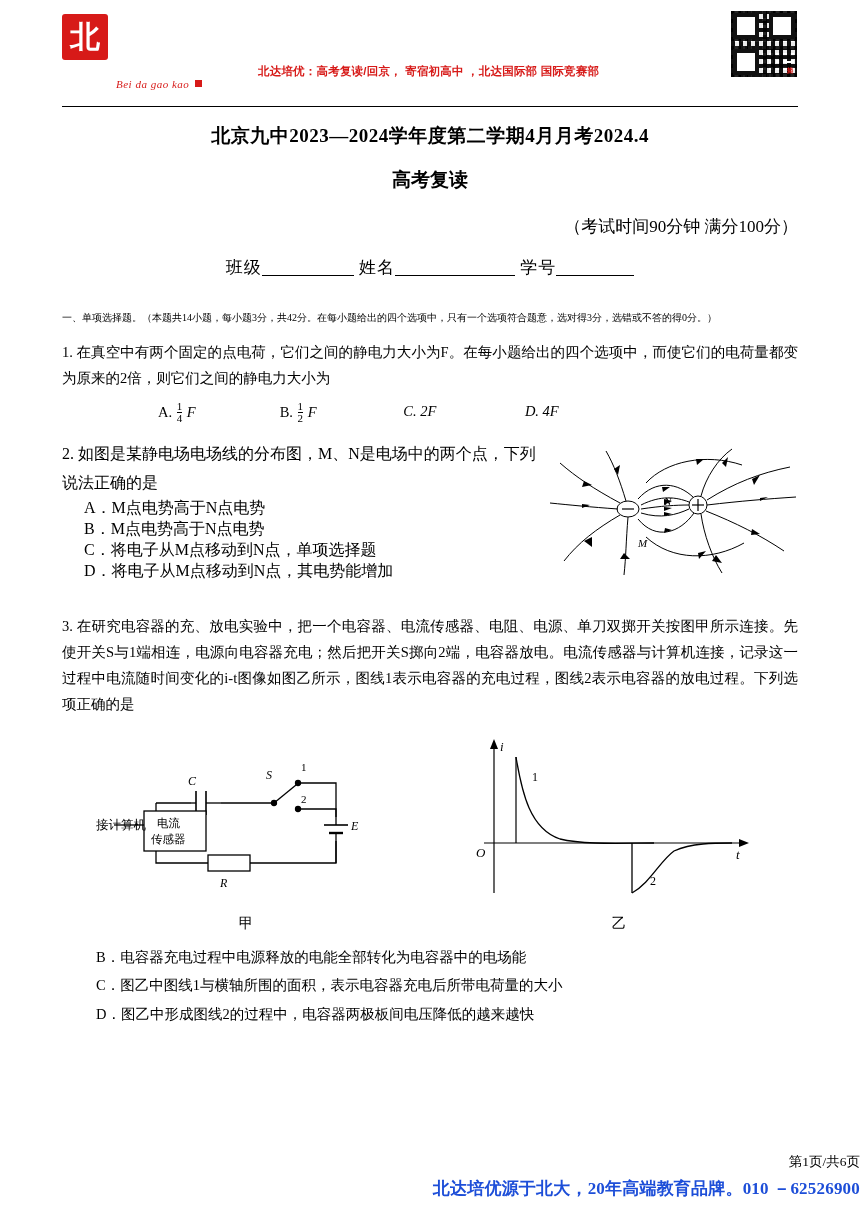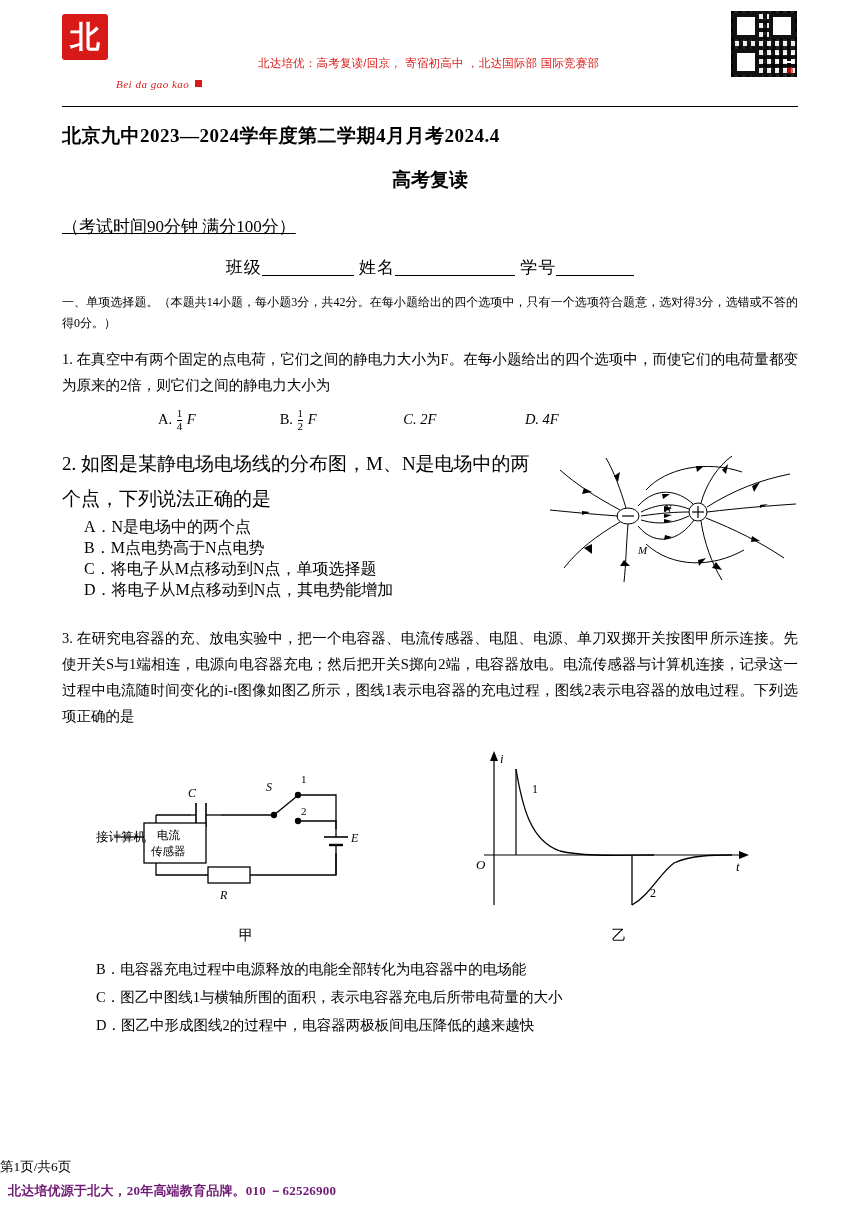--- a/index.html
+++ b/index.html
@@ -73,26 +73,26 @@
     display: inline-block;
     width: 7px;
     height: 7px;
     background: #d71a18;
     margin-left: 6px;
     vertical-align: 1px;
   }
   .header-tagline {
     position: absolute;
     left: 196px;
-    top: 56px;
+    top: 64px;
     width: 500px;
     font-family: "Liberation Sans", sans-serif;
     font-size: 11.5px;
     color: #d71a18;
-    font-weight: normal;
+    font-weight: bold;
     letter-spacing: 0.2px;
   }
   .qr {
     position: absolute;
     right: 0;
     top: 10px;
     width: 66px;
     height: 66px;
     background:
       linear-gradient(90deg,#000 50%, transparent 50%),
@@ -132,59 +132,58 @@
     writing-mode: vertical-rl;
   }
   .rule {
     border: none;
     border-top: 1px solid #000;
     margin: 2px 0 0 0;
   }
 
   
   .doc-title {
-    text-align: left;
+    text-align: center;
     font-size: 19px;
     font-weight: bold;
     margin-top: 16px;
     letter-spacing: 0.5px;
   }
   .doc-subtitle {
     text-align: center;
     font-size: 19px;
     font-weight: bold;
     margin-top: 18px;
   }
   .doc-info {
-    text-align: left;
+    text-align: right;
     font-size: 17px;
     margin-top: 22px;
-    text-decoration: underline;
   }
   .doc-fields {
     text-align: center;
     font-size: 17px;
     font-weight: normal;
     margin-top: 18px;
     letter-spacing: 1px;
   }
   .blank {
     display: inline-block;
     border-bottom: 1px solid #000;
     vertical-align: -3px;
   }
   .b1 { width: 92px; }
   .b2 { width: 120px; }
   .b3 { width: 78px; }
 
   
   .section-head {
-    font-size: 12px;
+    font-size: 10px;
     line-height: 1.75;
-    margin-top: 13px;
+    margin-top: 30px;
     text-align: justify;
   }
   .q {
     font-size: 14.5px;
     line-height: 1.8;
     margin-top: 12px;
     text-align: justify;
   }
   .q-num { }
   .opts-row {
@@ -208,21 +207,21 @@
   .it { font-style: italic; }
 
   
   .q2-wrap {
     position: relative;
     margin-top: 14px;
     min-height: 150px;
   }
   .q2-text {
     width: 480px;
-    font-size: 19px;
+    font-size: 16px;
     line-height: 1.85;
   }
   .q2-opts {
     padding-left: 22px;
     width: 470px;
   }
   .fig-field {
     position: absolute;
     right: 0;
     top: 4px;
@@ -245,29 +244,29 @@
   }
   .circuit-box { width: 300px; }
   .graph-box { width: 310px; }
 
   
   .footer {
     position: absolute;
     left: 0;
     right: 0;
     bottom: 14px;
-    text-align: left;
+    text-align: right;
   }
   .page-no {
     font-size: 13.5px;
     margin-bottom: 6px;
   }
   .footer-ad {
-    font-size: 13px;
-    color: #701a75;
+    font-size: 17px;
+    color: #1d4ed8;
     font-weight: bold;
     letter-spacing: 0.2px;
     margin-left: 8px;
   }
   svg text { font-family: "Liberation Serif", serif; }
 </style>
 </head>
 <body>
 
 <div class="page">
@@ -322,21 +321,21 @@
     <span class="opt it" style="width:118px">C. 2F</span>
     <span class="opt it">D. 4F</span>
   </div>
 
   <div class="q2-wrap">
     <div class="q2-text">
       <span class="q-num">2.</span>
       <span>如图是某静电场电场线的分布图，M、N是电场中的两个点，下列说法正确的是</span>
     </div>
     <div class="q2-opts">
-      <div>A．N是电场中的两个点</div>
+      <div>A．M点电势高于N点电势</div>
       <div>B．M点电势高于N点电势</div>
       <div>C．将电子从M点移动到N点，单项选择题</div>
       <div>D．将电子从M点移动到N点，其电势能增加</div>
     </div>
 
     <div class="fig-field">
       <svg width="252" height="140" viewBox="0 0 252 140">
         <g fill="none" stroke="#000" stroke-width="1">
 
           <ellipse cx="82" cy="66" rx="11" ry="8" fill="#fff" stroke="#000"></ellipse>

